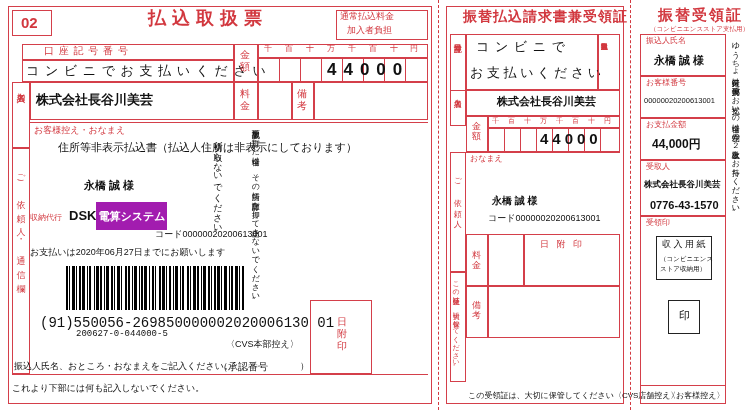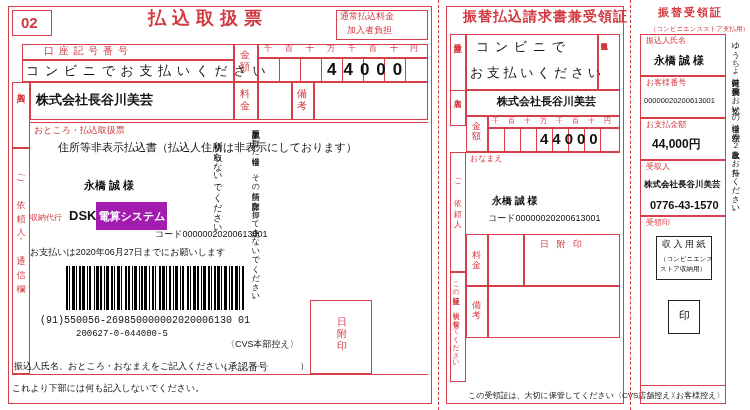--- a/index.html
+++ b/index.html
@@ -74,38 +74,38 @@
   <div class="bx" style="left:258px;top:82px;width:34px;height:38px;"></div>
   <div class="bx" style="left:292px;top:82px;width:22px;height:38px;"></div>
   <div class="t red" style="left:297px;top:88px;font-size:10px;line-height:1.15;">備<br>考</div>
   <div class="bx" style="left:314px;top:82px;width:114px;height:38px;"></div>
 
   <div class="bx" style="left:12px;top:82px;width:18px;height:66px;"></div>
   <div class="t red vert" style="left:15px;top:86px;font-size:9px;">加入者名</div>
   <div class="bx" style="left:30px;top:82px;width:204px;height:38px;"></div>
   <div class="t blk big" style="left:36px;top:93px;font-size:13px;">株式会社長谷川美芸</div>
 
-  <div class="t red" style="left:34px;top:126px;font-size:9px;">おところ・払込取扱票</div>
+  <div class="t red" style="left:34px;top:126px;font-size:9px;">お客様控え・おなまえ</div>
   <div class="ln" style="left:30px;top:122px;width:398px;height:1px;"></div>
 
   <div class="bx" style="left:12px;top:148px;width:18px;height:226px;"></div>
   <div class="t red vert" style="left:15px;top:168px;font-size:9px;letter-spacing:2px;">ご 依 頼 人 ・ 通 信 欄</div>
 
   <div class="t blk" style="left:58px;top:142px;font-size:11px;">住所等非表示払込書（払込人住所は非表示にしております）</div>
   <div class="t blk big" style="left:84px;top:180px;font-size:11px;">永橋 誠 様</div>
 
   <div class="t red" style="left:30px;top:214px;font-size:8px;">収納代行</div>
   <div class="t blk big" style="left:69px;top:209px;font-size:13px;letter-spacing:0px;">DSK<span style="background:#a21caf;color:#fff;font-size:11px;padding:8px 2px;margin-left:0;">電算システム</span></div>
   <div class="t blk" style="left:155px;top:230px;font-size:9px;">コード00000020200613001</div>
   <div class="t blk" style="left:30px;top:248px;font-size:9px;">お支払いは2020年06月27日までにお願いします</div>
 
   <div class="barcode" style="left:66px;top:266px;width:230px;height:44px;">
     <i style="width:2px"></i><i style="width:1px;background:#fff"></i><i style="width:1px"></i><i style="width:2px;background:#fff"></i><i style="width:3px"></i><i style="width:1px;background:#fff"></i><i style="width:1px"></i><i style="width:2px;background:#fff"></i><i style="width:2px"></i><i style="width:1px;background:#fff"></i><i style="width:3px"></i><i style="width:2px;background:#fff"></i><i style="width:1px"></i><i style="width:1px;background:#fff"></i><i style="width:2px"></i><i style="width:3px;background:#fff"></i><i style="width:1px"></i><i style="width:1px;background:#fff"></i><i style="width:3px"></i><i style="width:1px;background:#fff"></i><i style="width:2px"></i><i style="width:2px;background:#fff"></i><i style="width:1px"></i><i style="width:1px;background:#fff"></i><i style="width:3px"></i><i style="width:2px;background:#fff"></i><i style="width:2px"></i><i style="width:1px;background:#fff"></i><i style="width:1px"></i><i style="width:2px;background:#fff"></i><i style="width:3px"></i><i style="width:1px;background:#fff"></i><i style="width:1px"></i><i style="width:3px;background:#fff"></i><i style="width:2px"></i><i style="width:1px;background:#fff"></i><i style="width:2px"></i><i style="width:2px;background:#fff"></i><i style="width:1px"></i><i style="width:1px;background:#fff"></i><i style="width:3px"></i><i style="width:2px;background:#fff"></i><i style="width:1px"></i><i style="width:1px;background:#fff"></i><i style="width:2px"></i><i style="width:1px;background:#fff"></i><i style="width:3px"></i><i style="width:2px;background:#fff"></i><i style="width:1px"></i><i style="width:2px;background:#fff"></i><i style="width:2px"></i><i style="width:1px;background:#fff"></i><i style="width:1px"></i><i style="width:3px;background:#fff"></i><i style="width:2px"></i><i style="width:1px;background:#fff"></i><i style="width:3px"></i><i style="width:1px;background:#fff"></i><i style="width:1px"></i><i style="width:2px;background:#fff"></i><i style="width:2px"></i><i style="width:2px;background:#fff"></i><i style="width:1px"></i><i style="width:1px;background:#fff"></i><i style="width:3px"></i><i style="width:2px;background:#fff"></i><i style="width:1px"></i><i style="width:1px;background:#fff"></i><i style="width:2px"></i><i style="width:3px;background:#fff"></i><i style="width:2px"></i><i style="width:1px;background:#fff"></i><i style="width:1px"></i><i style="width:2px;background:#fff"></i><i style="width:3px"></i><i style="width:1px;background:#fff"></i><i style="width:2px"></i><i style="width:2px;background:#fff"></i><i style="width:1px"></i><i style="width:1px;background:#fff"></i><i style="width:3px"></i><i style="width:2px;background:#fff"></i><i style="width:2px"></i><i style="width:1px;background:#fff"></i><i style="width:1px"></i><i style="width:2px;background:#fff"></i><i style="width:2px"></i><i style="width:1px;background:#fff"></i><i style="width:3px"></i><i style="width:1px;background:#fff"></i><i style="width:1px"></i><i style="width:2px;background:#fff"></i><i style="width:3px"></i><i style="width:2px;background:#fff"></i><i style="width:1px"></i><i style="width:1px;background:#fff"></i><i style="width:2px"></i><i style="width:2px;background:#fff"></i><i style="width:3px"></i><i style="width:1px;background:#fff"></i><i style="width:1px"></i><i style="width:2px;background:#fff"></i><i style="width:2px"></i>
   </div>
-  <div class="t blk mono" style="left:40px;top:316px;font-size:10px;">(91)550056-269850000002020006130 01</div>
+  <div class="t blk mono" style="left:40px;top:316px;font-size:14px;">(91)550056-269850000002020006130 01</div>
   <div class="t blk mono" style="left:76px;top:330px;font-size:9px;">200627-0-044000-5</div>
 
   <div class="bx" style="left:310px;top:300px;width:62px;height:74px;"></div>
   <div class="t red" style="left:337px;top:316px;font-size:10px;line-height:1.2;">日<br>附<br>印</div>
 
   <div class="ln" style="left:12px;top:374px;width:416px;height:1px;"></div>
   <div class="t blk" style="left:226px;top:340px;font-size:9px;">〈CVS本部控え〉</div>
   <div class="t blk" style="left:14px;top:362px;font-size:9px;">振込人氏名、おところ・おなまえをご記入ください。</div>
   <div class="t blk" style="left:218px;top:362px;font-size:10px;">（承認番号</div>
   <div class="t blk" style="left:300px;top:362px;font-size:9px;">）</div>
@@ -175,21 +175,21 @@
   <div class="t red" style="left:472px;top:300px;font-size:9px;line-height:1.15;">備<br>考</div>
   <div class="bx" style="left:488px;top:286px;width:132px;height:52px;"></div>
 
   <div class="bx" style="left:450px;top:272px;width:16px;height:110px;"></div>
   <div class="t red vert" style="left:452px;top:276px;font-size:7px;">この受領証は、大切に保管してください。</div>
 
   <div class="t blk" style="left:468px;top:392px;font-size:8px;">この受領証は、大切に保管してください〈CVS店舗控え〉</div>
 
   <div class="dash" style="left:630px;top:0px;height:410px;"></div>
 
-  <div class="t red big" style="left:658px;top:7px;font-size:11px;letter-spacing:2px;">振替受領証</div>
+  <div class="t red big" style="left:658px;top:7px;font-size:15px;letter-spacing:2px;">振替受領証</div>
   <div class="t red" style="left:650px;top:26px;font-size:6.5px;">（コンビニエンスストア支払用）</div>
 
   <div class="bx" style="left:640px;top:34px;width:86px;height:370px;"></div>
 
   <div class="bx" style="left:640px;top:34px;width:86px;height:42px;"></div>
   <div class="t red" style="left:646px;top:37px;font-size:8px;">振込人氏名</div>
   <div class="t blk big" style="left:654px;top:55px;font-size:11px;">永橋 誠 様</div>
 
   <div class="bx" style="left:640px;top:76px;width:86px;height:42px;"></div>
   <div class="t red" style="left:646px;top:79px;font-size:8px;">お客様番号</div>

